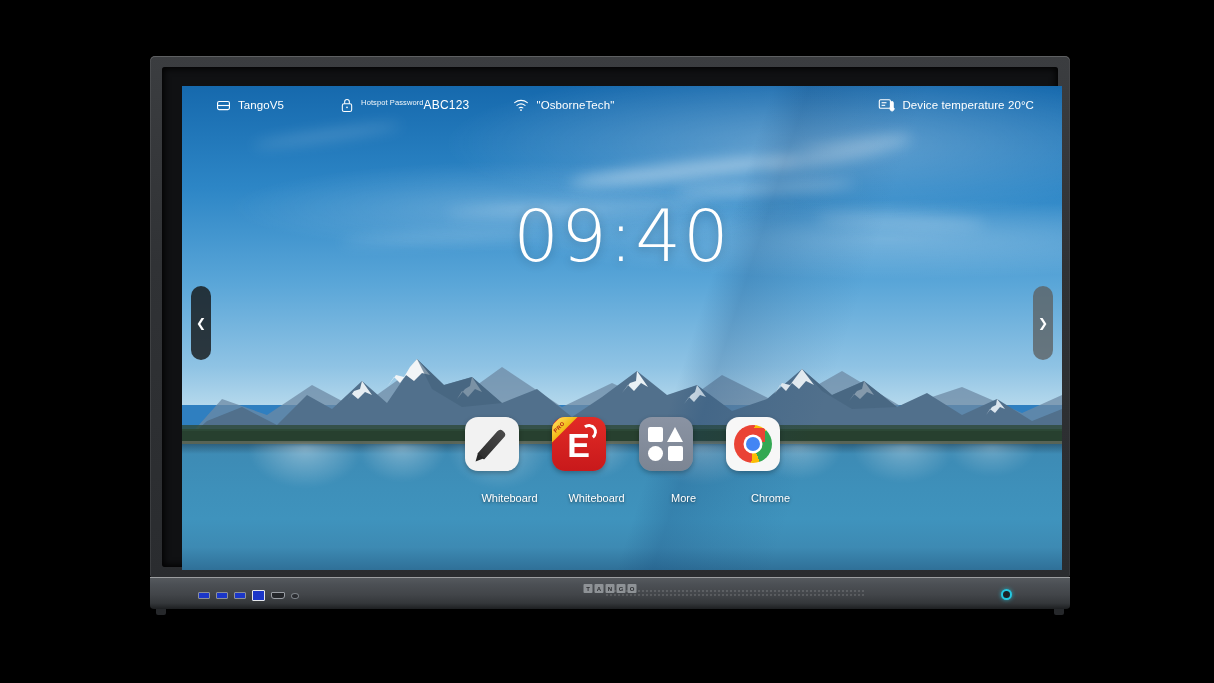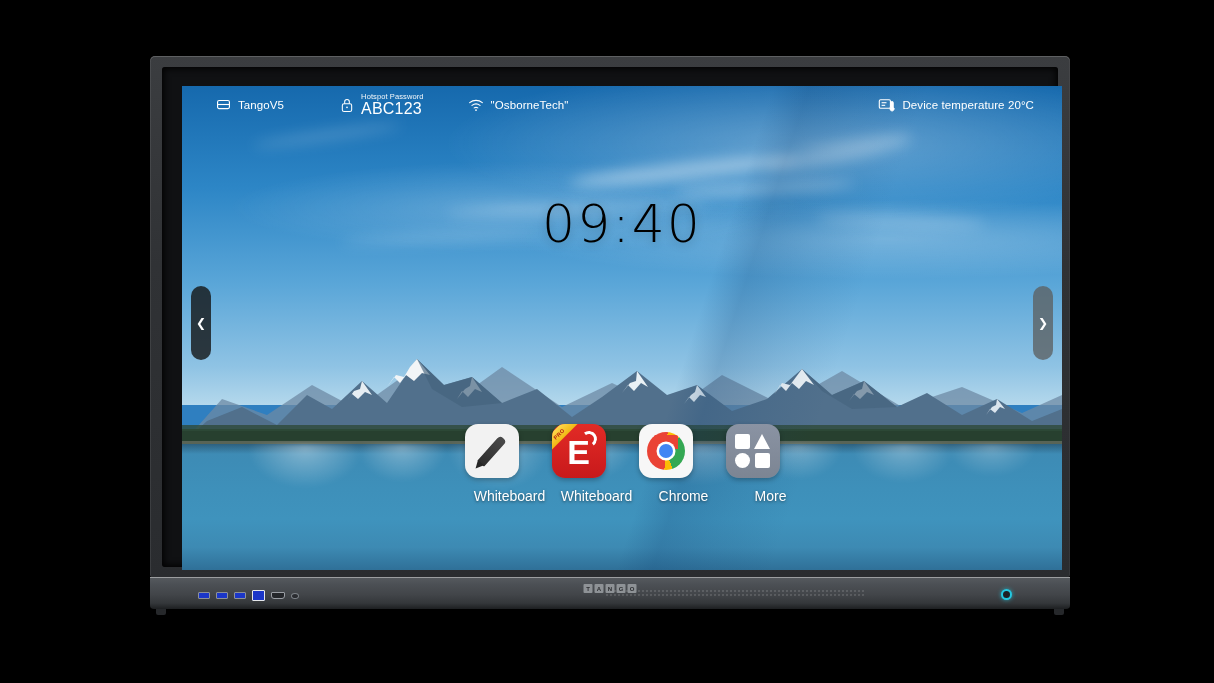--- a/index.html
+++ b/index.html
@@ -119,34 +119,34 @@
     z-index: 12;
     display: flex; align-items: center;
     color: #fff;
     font-size: 11.5px;
   }
   #statusLeft { display: flex; align-items: center; margin-left: 34px; gap: 0; }
   #statusRight { position: absolute; right: 28px; display: flex; align-items: center; gap: 8px; }
   .sb-item { display: flex; align-items: center; gap: 7px; }
   .sb-gap { width: 56px; }
   .sb-gap-sm { width: 44px; }
-  .hotspot-stack { display: flex; flex-direction: column; line-height: 1.05; }
+  .hotspot-stack { display: flex; flex-direction: row; line-height: 1.05; }
   .hotspot-label { font-size: 7.5px; opacity: .95; letter-spacing:.1px; }
-  .hotspot-value { font-size: 16px; letter-spacing: .2px; }
+  .hotspot-value { font-size: 12px; letter-spacing: .2px; }
   .sb-text { font-size: 11.5px; letter-spacing: .1px; white-space: nowrap; }
   .sb-ssid { font-size: 11.5px; letter-spacing: .1px; }
 
   .icon-svg { display:block; }
 
   
   #clock {
     position: absolute; left: 0; right: 0; top: 108px;
     text-align: center;
-    color: #000000;
-    font-size: 52px;
+    color: #ffffff;
+    font-size: 72px;
     font-weight: 300;
     letter-spacing: 2px;
     font-family: "DejaVu Sans", sans-serif;
     text-shadow: 0 2px 10px rgba(0,0,0,.22);
     z-index: 11;
   }
 
   
   .side-handle {
     position: absolute;
@@ -169,21 +169,21 @@
     display: flex; justify-content: center; gap: 25px;
     z-index: 11;
   }
   .app { width: 62px; display: flex; flex-direction: column; align-items: center; cursor: pointer; }
   .app-icon {
     width: 54px; height: 54px; border-radius: 13px;
     position: relative; overflow: hidden;
     box-shadow: 0 2px 5px rgba(0,0,0,.28);
   }
   .app-label {
-    margin-top: 10px; color: #fff; font-size: 14px;
+    margin-top: 21px; color: #fff; font-size: 11px;
     text-shadow: 0 1px 3px rgba(0,0,0,.5);
     white-space: nowrap;
     padding-left: 36px;
   }
 
   
   .ico-whiteboard { background: #f2f2f2; }
   .pen {
     position: absolute; left: 50%; top: 50%;
     width: 9px; height: 34px;
@@ -428,37 +428,37 @@
           <div class="app">
             <div class="app-icon ico-eshare">
               <div class="eshare-E">E</div>
               <div class="eshare-arc"></div>
               <div class="pro-ribbon">PRO</div>
             </div>
             <div class="app-label">Whiteboard</div>
           </div>
 
           <div class="app">
+            <div class="app-icon ico-more">
+              <div class="sh-sq"></div>
+              <div class="sh-tri"></div>
+              <div class="sh-cir"></div>
+              <div class="sh-sq"></div>
+            </div>
+            <div class="app-label">More</div>
+          </div>
+
+          <div class="app">
             <div class="app-icon ico-chrome">
               <div class="chrome-logo">
                 <div class="chrome-white"></div>
                 <div class="chrome-blue"></div>
               </div>
             </div>
             <div class="app-label">Chrome</div>
-          </div>
-
-          <div class="app">
-            <div class="app-icon ico-more">
-              <div class="sh-sq"></div>
-              <div class="sh-tri"></div>
-              <div class="sh-cir"></div>
-              <div class="sh-sq"></div>
-            </div>
-            <div class="app-label">More</div>
           </div>
 
         </div>
 
       </div>
     </div>
   </div>
 
   <div id="chin">
     <div id="chinTopLine"></div>

